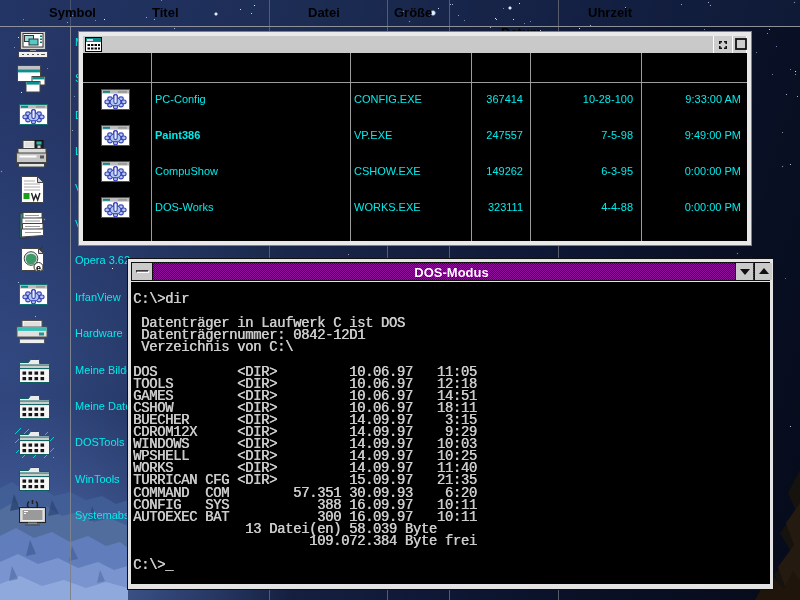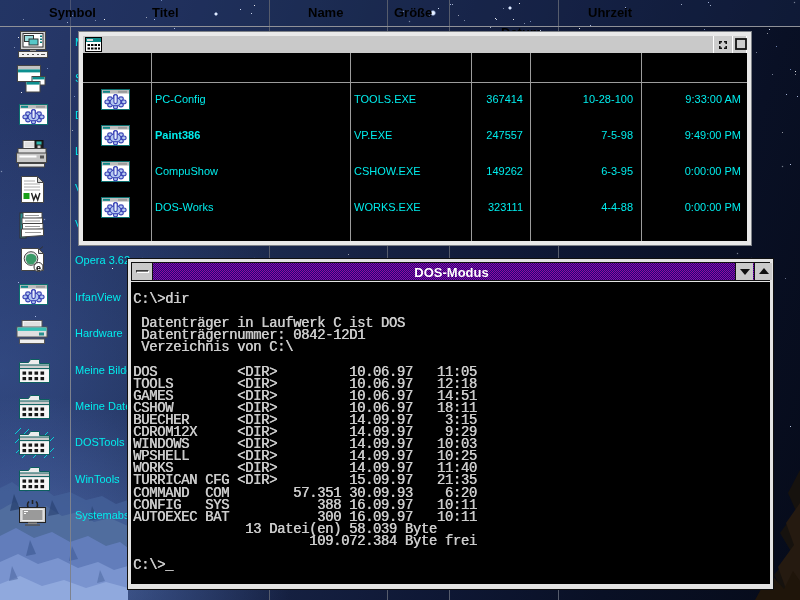--- a/index.html
+++ b/index.html
@@ -72,21 +72,21 @@
 
  <div class="vline" style="left:70px;top:0;height:26px;background:#4a5474;"></div>
  <div class="vline" style="left:70px;top:26px;height:574px;background:#7d828e;"></div>
  <div class="vline" style="left:269px;height:600px;"></div>
  <div class="vline" style="left:387px;height:600px;"></div>
  <div class="vline" style="left:449px;height:600px;"></div>
  <div class="vline" style="left:558px;height:600px;"></div>
  <div class="hline"></div>
  <div class="hlbl" style="left:8px;margin-left:41px;">Symbol</div>
  <div class="hlbl" style="left:152px;">Titel</div>
- <div class="hlbl" style="left:308px;">Name</div>
+ <div class="hlbl" style="left:308px;">Datei</div>
  <div class="hlbl" style="left:394px;">Größe</div>
  <div class="hlbl" style="left:501px;margin-top:20px;">Datum</div>
  <div class="hlbl" style="left:588px;">Uhrzeit</div>
 
  <svg class="icon" style="left:18px;top:31px;" width="30" height="27" viewBox="0 0 30 27">
       <rect x="2.5" y="0.5" width="25" height="18" fill="#d4d4d4" stroke="#444"></rect>
       <rect x="5" y="2.5" width="20" height="13.5" fill="#fff" stroke="#333"></rect>
       <rect x="6.5" y="4.5" width="9" height="6" fill="#9adede" stroke="#333"></rect>
       <rect x="11" y="8" width="9" height="6" fill="#57c7c7" stroke="#333"></rect>
       <rect x="22" y="4.5" width="2" height="1.5" fill="#077"></rect>
@@ -321,21 +321,21 @@
             <ellipse cx="20" cy="16" rx="2.3" ry="1.9"></ellipse>
   <ellipse cx="14.5" cy="7.6" rx="2" ry="2.1"></ellipse>
             <ellipse cx="14.5" cy="18" rx="2" ry="1.9"></ellipse>
   <ellipse cx="6.2" cy="12.9" rx="2.3" ry="1.9"></ellipse>
             <ellipse cx="22.8" cy="12.9" rx="2.3" ry="1.9"></ellipse>
   <ellipse cx="14.5" cy="12.9" rx="5.4" ry="3.9"></ellipse>
  </g>
  <rect x="12.9" y="5.8" width="3.3" height="8.8" rx="1.6" fill="#e4edfa" stroke="#3a43b5" stroke-width="1.1"></rect>
 </svg>
     <div class="c-cyan" style="left:72px;top:40px;">PC-Config</div>
-    <div class="c-cyan" style="left:271px;top:40px;">TOOLS.EXE</div>
+    <div class="c-cyan" style="left:271px;top:40px;">CONFIG.EXE</div>
     <div class="c-cyan rt" style="left:340px;top:40px;width:100px;">367414</div>
     <div class="c-cyan rt" style="left:450px;top:40px;width:100px;">10-28-100</div>
     <div class="c-cyan rt" style="left:558px;top:40px;width:100px;">9:33:00 AM</div>
     <svg class="icon" style="left:18px;top:72px;" width="29" height="21" viewBox="0 0 29 21">
  <rect x="0.5" y="0.5" width="28" height="20" fill="#fff" stroke="#0d6f6f"></rect>
  <rect x="1" y="1" width="27" height="3.6" fill="#bdbdbd"></rect>
  <rect x="2" y="1.8" width="7" height="2" fill="#0d8888"></rect>
  <rect x="17" y="1.8" width="9" height="2" fill="#9a9a9a"></rect>
  <g stroke="#3a43b5" stroke-width="1.1" fill="#b4c9f0">
   <ellipse cx="9" cy="9.8" rx="2.3" ry="1.9"></ellipse>

